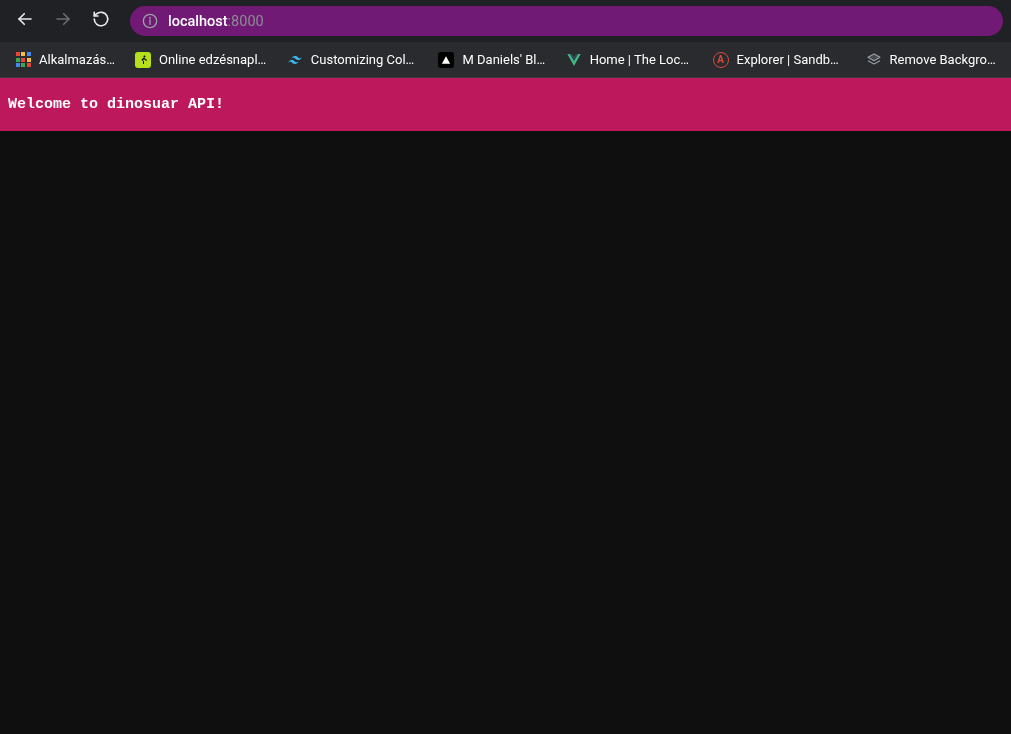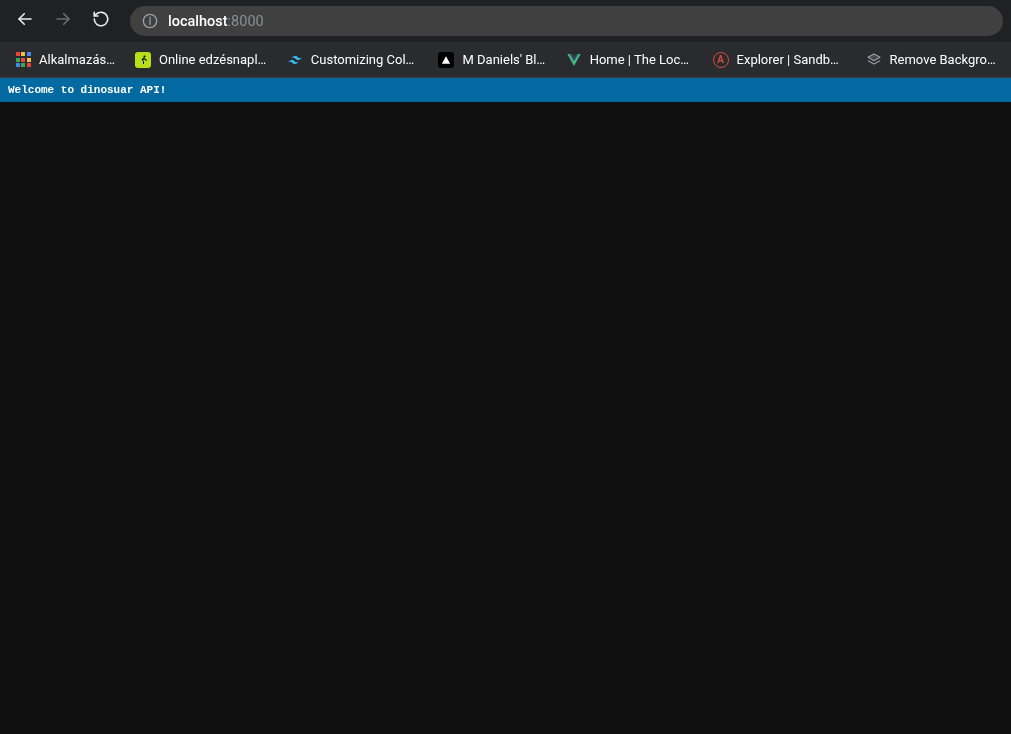--- a/index.html
+++ b/index.html
@@ -26,21 +26,21 @@
     align-items: center;
     justify-content: center;
     border-radius: 50%;
     color: #e8eaed;
     cursor: pointer;
   }
   .nav-btn.disabled { color: #6e6e6e; }
   .omnibox {
     flex: 1;
     height: 30px;
-    background: #404040;
+    background: #701a75;
     border-radius: 15px;
     display: flex;
     align-items: center;
     padding: 0 12px;
     margin-left: 8px;
     gap: 10px;
     color: #e8eaed;
     font-size: 14.5px;
   }
   .omnibox .info-icon { color: #9aa0a6; display:flex; align-items:center; }
@@ -75,24 +75,24 @@
     display: flex;
     align-items: center;
     justify-content: center;
     border-radius: 3px;
   }
   .bookmark .bm-label {
     overflow: hidden;
     text-overflow: ellipsis;
   }
   .content {
-    background: #0369a1;
-    padding: 6px 8px;
+    background: #be185d;
+    padding: 18px 8px;
     font-family: Menlo, Consolas, "Courier New", monospace;
-    font-size: 11px;
+    font-size: 15px;
     color: #ffffff;
     font-weight: 600;
   }
   
   .ic-apps {
     display: grid;
     grid-template-columns: repeat(3, 4px);
     grid-template-rows: repeat(3, 4px);
     gap: 1.5px;
   }

